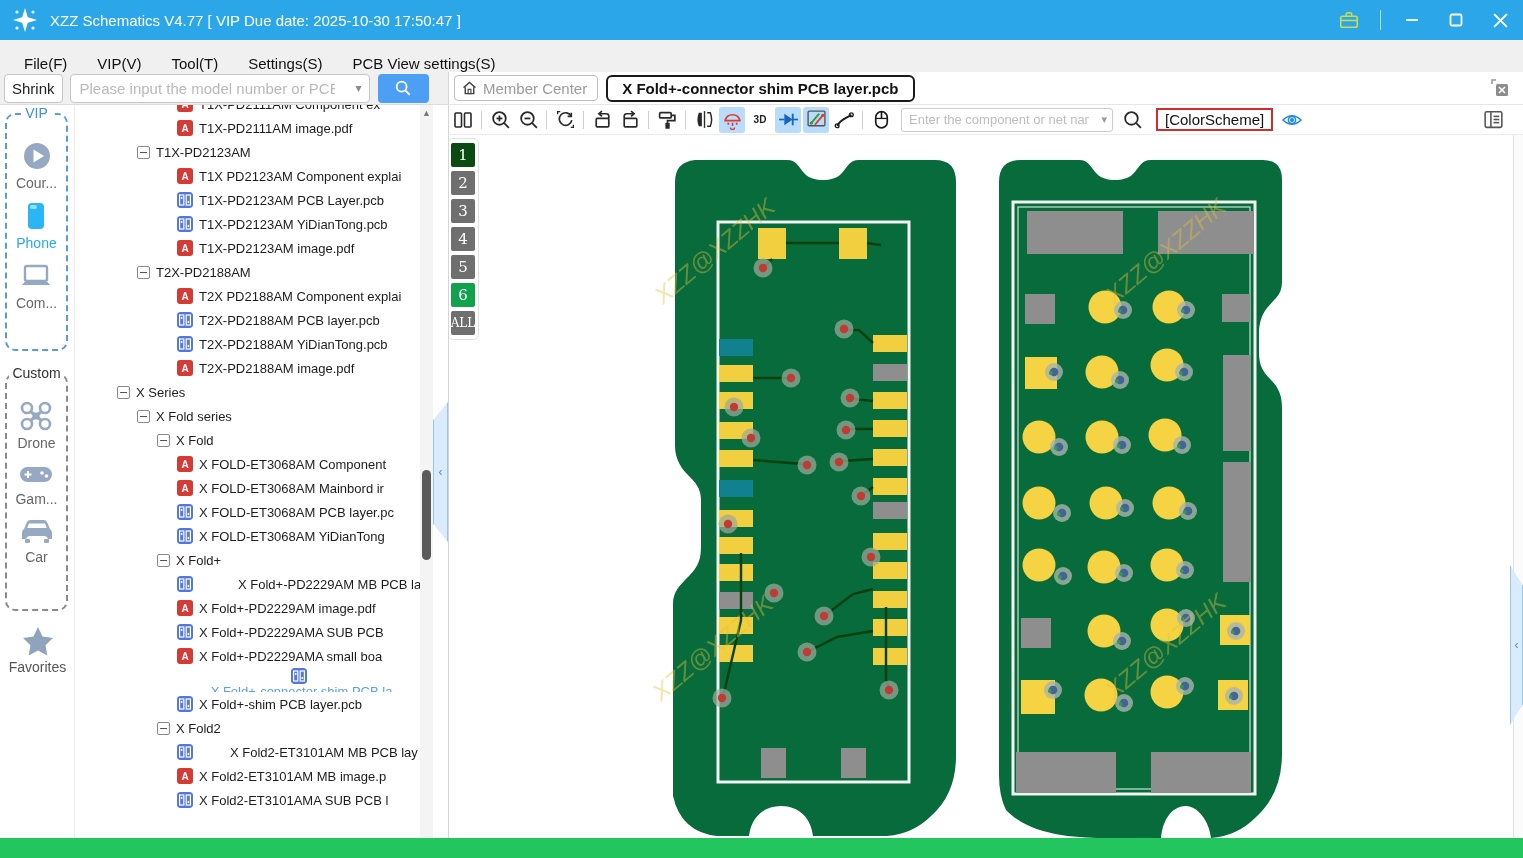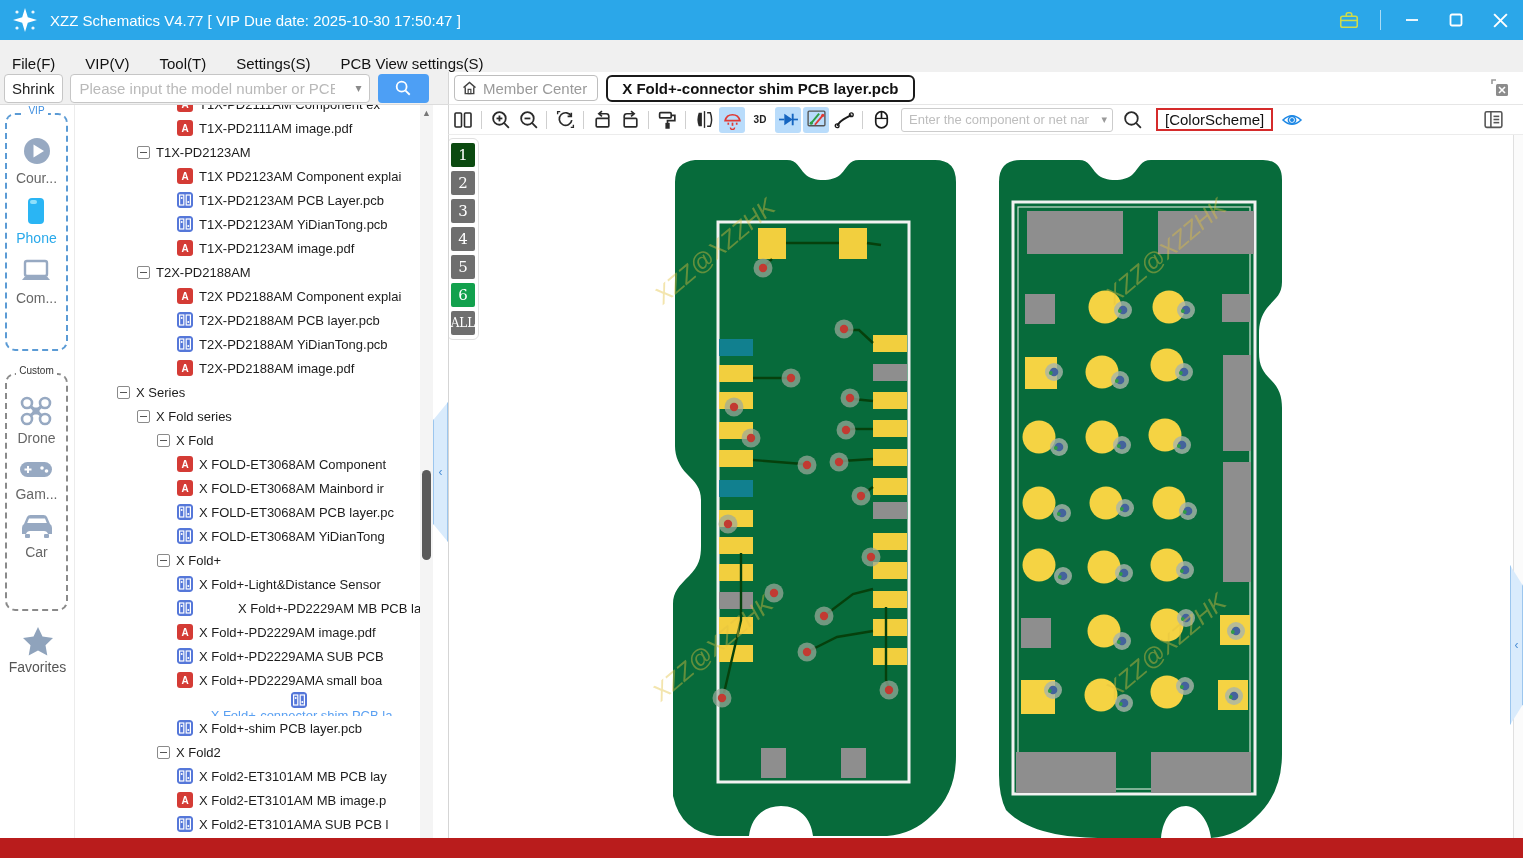--- a/index.html
+++ b/index.html
@@ -1,28 +1,28 @@
 <!DOCTYPE html>
 <html><head>
 <meta charset="utf-8">
 <style>
   * { margin:0; padding:0; box-sizing:border-box; }
   html,body { width:1523px; height:858px; overflow:hidden; font-family:"Liberation Sans",sans-serif; }
-  #app { position:relative; width:1523px; height:858px; background:#b91c1c; overflow:hidden; }
+  #app { position:relative; width:1523px; height:858px; background:#22c55e; overflow:hidden; }
 
   
   .titlebar { position:absolute; left:0; top:0; width:1523px; height:40px; background:#2BA7E9; display:flex; align-items:center; }
   .titlebar .logo { margin-left:12px; width:26px; height:26px; }
   .titlebar .title { color:#fff; font-size:15px; margin-left:12px; }
   .title-right { position:absolute; right:10px; top:0; height:40px; display:flex; align-items:center; gap:18px; }
   .tb-btn { width:26px; height:26px; display:flex; align-items:center; justify-content:center; cursor:default; }
   .tb-sep { width:1px; height:20px; background:rgba(255,255,255,.6); }
 
   
-  .menubar { position:absolute; left:0; top:40px; width:1523px; height:48px; background:#F0F0F0; border-bottom:1px solid #E2E2E2; display:flex; align-items:center; padding-left:12px; gap:30px; }
+  .menubar { position:absolute; left:0; top:40px; width:1523px; height:48px; background:#F0F0F0; border-bottom:1px solid #E2E2E2; display:flex; align-items:center; padding-left:24px; gap:30px; }
   .menu-item { font-size:15px; color:#111; }
 
   
   .left-strip { position:absolute; left:0; top:72px; width:460px; height:33px; background:#F0F0F0; border-bottom:1px solid #DCDCDC; display:flex; align-items:center; }
   .shrink-btn { margin-left:4px; height:29px; padding:0 7px; background:#fff; border:1px solid #C6C6C6; border-radius:4px; font-size:15px; color:#222; display:flex; align-items:center; }
   .model-input { position:relative; margin-left:7px; width:300px; height:29px; background:#fff; border:1px solid #C6C6C6; border-radius:4px; display:flex; align-items:center; }
   .model-input .ph { margin-left:9px; font-size:15px; color:#B9B9B9; white-space:nowrap; overflow:hidden; width:255px; }
   .model-input .chev { position:absolute; right:7px; color:#8A8A8A; font-size:12px; }
   .search-btn { margin-left:8px; width:51px; height:29px; background:#4D9FF5; border-radius:4px; display:flex; align-items:center; justify-content:center; }
 
@@ -44,21 +44,21 @@
   .net-input .ph { margin-left:7px; font-size:13px; color:#BDBDBD; white-space:nowrap; overflow:hidden; width:180px; }
   .net-input .chev { position:absolute; right:5px; color:#9A9A9A; font-size:11px; }
   .colorscheme { margin-left:10px; border:2px solid #D52B2B; padding:1px 7px; font-size:15px; color:#111; background:#fff; flex:none; }
   .panel-toggle { position:absolute; right:18px; top:3px; }
 
   
   .sidebar { position:absolute; left:0; top:105px; width:75px; height:733px; background:#fff; border-right:1px solid #ECECEC; }
   .side-group { position:absolute; left:5px; width:63px; border-radius:10px; display:flex; flex-direction:column; align-items:center; }
   .vip-box { top:8px; height:238px; border:2px dashed #5B9BD5; }
   .custom-box { top:268px; height:238px; border:2px dashed #8A8A8A; }
-  .group-label { position:relative; top:-10px; background:#fff; padding:0 3px; font-size:10px; }
+  .group-label { position:relative; top:-10px; background:#fff; padding:0 3px; font-size:14px; }
   .vip-box .group-label { color:#3F8FE0; }
   .custom-box .group-label { color:#333; }
   .side-item { display:flex; flex-direction:column; align-items:center; margin-top:8px; }
   .side-item .lbl { font-size:14px; color:#666; margin-top:2px; max-width:58px; white-space:nowrap; overflow:hidden; }
   .side-item.active .lbl { color:#29A9EA; }
   .fav-item { position:absolute; left:0; top:520px; width:75px; display:flex; flex-direction:column; align-items:center; }
   .fav-item .lbl { font-size:14px; color:#555; margin-top:2px; }
 
   
   .tree-panel { position:absolute; left:75px; top:105px; width:373px; height:733px; background:#fff; overflow:hidden; }
@@ -501,30 +501,20 @@
             <circle cx="11.3" cy="10" r="1" fill="#fff"></circle>
           </svg>
           <span class="tlabel">X FOLD-ET3068AM YiDianTong</span>
         </div>
         <div class="trow" style="padding-left: 82px;">
           <span class="expander">
             <i></i>
           </span>
           <span class="tlabel">X Fold+</span>
         </div>
-        <div class="trow" style="padding-left: 102px;">
-          <svg class="fic" width="16" height="16" viewBox="0 0 16 16">
-            <rect width="16" height="16" rx="3" fill="#5577D9"></rect>
-            <rect x="2.6" y="3" width="4.2" height="10" fill="none" stroke="#fff" stroke-width="1.2"></rect>
-            <rect x="9.2" y="3" width="4.2" height="10" fill="none" stroke="#fff" stroke-width="1.2"></rect>
-            <circle cx="4.7" cy="6" r="1" fill="#fff"></circle>
-            <circle cx="11.3" cy="10" r="1" fill="#fff"></circle>
-          </svg>
-          <span class="tlabel">X Fold+-Light&amp;Distance Sensor</span>
-        </div>
         <div class="trow" style="padding-left: 102px; gap: 39px;">
           <svg class="fic" width="16" height="16" viewBox="0 0 16 16">
             <rect width="16" height="16" rx="3" fill="#5577D9"></rect>
             <rect x="2.6" y="3" width="4.2" height="10" fill="none" stroke="#fff" stroke-width="1.2"></rect>
             <rect x="9.2" y="3" width="4.2" height="10" fill="none" stroke="#fff" stroke-width="1.2"></rect>
             <circle cx="4.7" cy="6" r="1" fill="#fff"></circle>
             <circle cx="11.3" cy="10" r="1" fill="#fff"></circle>
           </svg>
           <span class="tlabel">X Fold+-PD2229AM MB PCB lay</span>
         </div>
@@ -565,21 +555,21 @@
             <circle cx="11.3" cy="10" r="1" fill="#fff"></circle>
           </svg>
           <span class="tlabel">X Fold+-shim PCB layer.pcb</span>
         </div>
         <div class="trow" style="padding-left: 82px;">
           <span class="expander">
             <i></i>
           </span>
           <span class="tlabel">X Fold2</span>
         </div>
-        <div class="trow" style="padding-left: 102px;">
+        <div class="trow" style="padding-left: 102px; gap: 31px;">
           <svg class="fic" width="16" height="16" viewBox="0 0 16 16">
             <rect width="16" height="16" rx="3" fill="#5577D9"></rect>
             <rect x="2.6" y="3" width="4.2" height="10" fill="none" stroke="#fff" stroke-width="1.2"></rect>
             <rect x="9.2" y="3" width="4.2" height="10" fill="none" stroke="#fff" stroke-width="1.2"></rect>
             <circle cx="4.7" cy="6" r="1" fill="#fff"></circle>
             <circle cx="11.3" cy="10" r="1" fill="#fff"></circle>
           </svg>
           <span class="tlabel">X Fold2-ET3101AM MB PCB lay</span>
         </div>
         <div class="trow" style="padding-left: 102px;">

